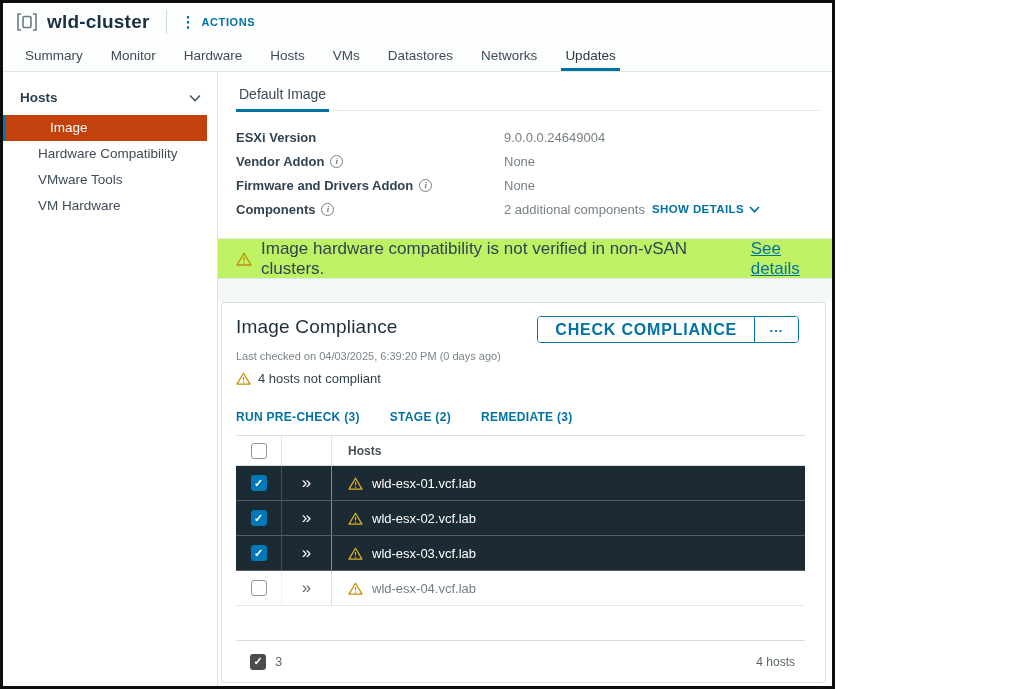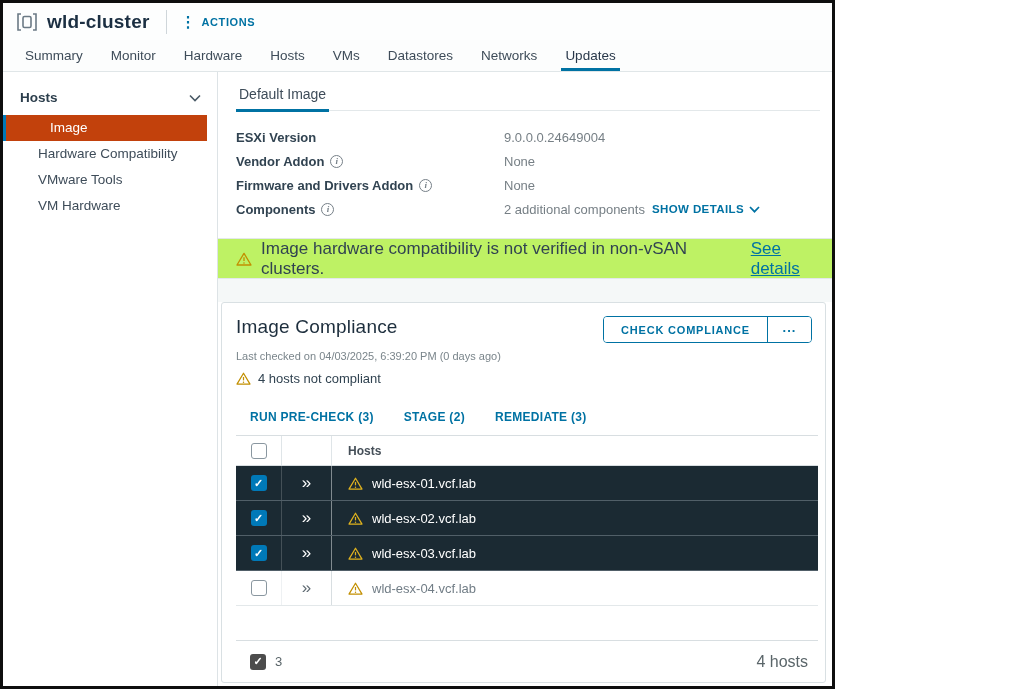--- a/index.html
+++ b/index.html
@@ -44,30 +44,30 @@
   .info-icon { width:13px; height:13px; border:1px solid #768088; border-radius:50%; color:#768088; font-size:9px; font-style:italic; font-family:"Liberation Serif",serif; display:inline-flex; align-items:center; justify-content:center; cursor:pointer; }
   .show-details { color:#0072a3; font-size:11.5px; font-weight:700; letter-spacing:.4px; cursor:pointer; display:inline-flex; align-items:center; gap:5px; }
 
   
   .banner { height:40px; display:flex; align-items:center; gap:9px; padding-left:18px; border-bottom:1px solid #e3e8ea; font-size:17px; color:#314351; background:#bef264; }
   .see-details { color:#0072a3; text-decoration:underline; cursor:pointer; margin-left:3px; }
 
   .gapband { height:23px; background:#f5f8f8; }
 
   
-  .panel { flex:1; margin:0 6px 3px 3px; border:1px solid #d9e0e3; border-radius:3px; background:#fff; display:flex; flex-direction:column; min-height:0; padding:13px 7px 0 14px; }
+  .panel { flex:1; margin:0 6px 3px 3px; border:1px solid #d9e0e3; border-radius:3px; background:#fff; display:flex; flex-direction:column; min-height:0; padding:13px 20px 0 14px; }
   .panel-head { display:flex; align-items:flex-start; justify-content:space-between; padding-right:6px; }
   .panel-title { font-size:19px; font-weight:500; color:#1d2e3d; letter-spacing:.2px; }
   .btn-group { display:flex; border:1px solid #0072a3; border-radius:4px; overflow:hidden; height:27px; }
-  .btn { background:#fff; color:#0072a3; font-size:11px; font-weight:700; letter-spacing:.8px; display:flex; align-items:center; justify-content:center; cursor:pointer; font-family:"Liberation Sans",sans-serif; }
+  .btn { background:#fff; color:#0072a3; font-size:16px; font-weight:700; letter-spacing:.8px; display:flex; align-items:center; justify-content:center; cursor:pointer; font-family:"Liberation Sans",sans-serif; }
   .btn.primary { padding:0 17px; }
   .btn.more { width:44px; border-left:1px solid #0072a3; font-size:13px; letter-spacing:1px; padding-bottom:4px; }
   .meta { margin-top:7px; font-size:11px; color:#7a858b; }
   .status-line { margin-top:9px; display:flex; align-items:center; gap:7px; font-size:13px; color:#314351; }
-  .action-links { margin-top:24px; display:flex; gap:30px;margin-left:14px; }
+  .action-links { margin-top:24px; display:flex; gap:30px; }
   .action-link { color:#0072a3; font-size:12px; font-weight:700; letter-spacing:.3px; cursor:pointer; }
 
   
   .table { margin-top:11px; flex:1; display:flex; flex-direction:column; min-height:0; border-top:1px solid #d8dee1; }
   .col-cb { flex:0 0 46px; display:flex; align-items:center; justify-content:center; align-self:stretch; }
   .col-exp { flex:0 0 50px; display:flex; align-items:center; justify-content:center; align-self:stretch; }
   .col-host { flex:1; display:flex; align-items:center; gap:9px; padding-left:16px; }
   .thead { height:30px; display:flex; align-items:center; border-bottom:1px solid #d8dee1; }
   .thead .col-cb { border-right:1px solid #dfe5e8; }
   .thead .col-exp { border-right:1px solid #dfe5e8; }
@@ -78,21 +78,21 @@
   .trow.dark .col-exp { border-right:1px solid rgba(255,255,255,.45); }
   .trow.light { background:#fff; color:#717d86; border-bottom:1px solid #e3e8ea; font-size:13px; }
   .trow.light .col-cb { border-right:1px solid #eef1f3; }
   .trow.light .col-exp { border-right:1px solid #d8dee1; }
   .expand { font-size:17px; line-height:1; cursor:pointer; padding-bottom:2px; }
   .trow.dark .expand { color:#fff; }
   .trow.light .expand { color:#5f6a72; }
   .tempty { flex:1; background:#fff; }
   .tfoot { height:42px; border-top:1px solid #d8dee1; display:flex; align-items:center; justify-content:space-between; padding:0 10px 0 14px; }
   .tfoot-left { display:flex; align-items:center; gap:9px; font-size:13px; color:#5a6569; }
-  .tfoot-right { font-size:16px; color:#5a6569; }
+  .tfoot-right { font-size:12px; color:#5a6569; }
 
   
   .cb { width:16px; height:16px; border-radius:3px; display:flex; align-items:center; justify-content:center; cursor:pointer; font-size:11px; font-weight:700; }
   .cb.unchecked { background:#fff; border:1px solid #8a97a0; }
   .cb.checked { background:#0079b8; color:#fff; }
   .cb.darkfill { background:#4c4c4c; color:#fff; }
 
   .warn-svg { flex:0 0 auto; }
   .chev { display:inline-block; }
 </style>

